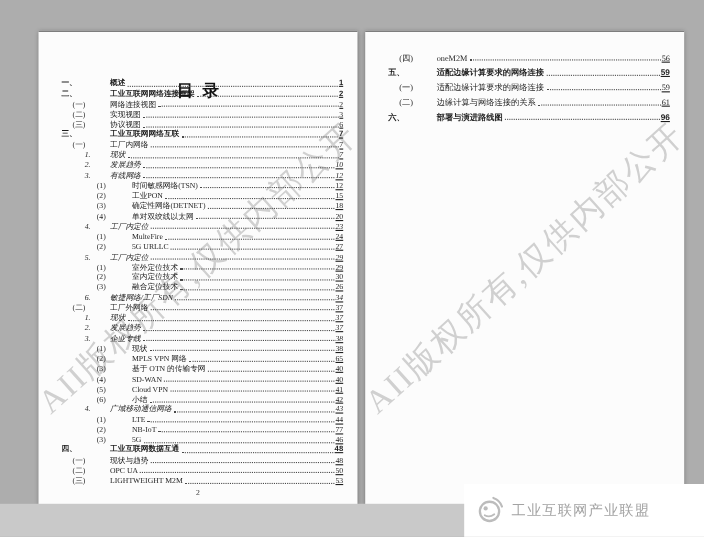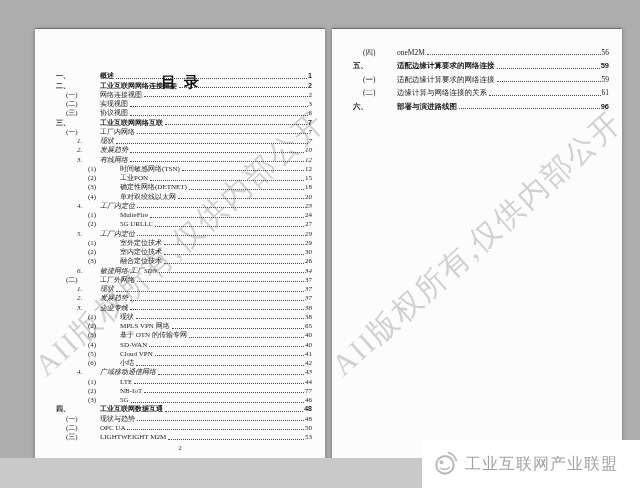--- a/index.html
+++ b/index.html
@@ -38,21 +38,21 @@
     display:flex;align-items:flex-end;
     height:9.25px;font-size:7px;color:#1d1d1d;line-height:8px;
   }
   #right-page .toc-row{height:13.5px;font-size:7.5px;}
   .toc-row .marker{flex:0 0 auto;}
   .toc-row .t{flex:0 0 auto;white-space:nowrap;margin-top:12px;}
   .toc-row .leader{
     flex:1 1 auto;border-bottom:1px dotted #4a4a4a;
     margin:0 1px 1.5px 2px;min-width:6px;
   }
-  .toc-row .pg{flex:0 0 auto;}
+  .toc-row .pg{flex:0 0 auto;text-decoration:underline;}
   .lv1{font-family:"Liberation Sans", sans-serif;font-weight:bold;}
   .lv1 .marker{width:44px;}
   .lv2{padding-left:10px;}
   .lv2 .marker{width:34px;}
   .lv3{padding-left:21px;font-style:italic;}
   .lv3 .marker{width:23px;}
   .lv4{padding-left:32px;}
   .lv4 .marker{width:32px;}
   .page-no{
     position:absolute;bottom:7px;left:0;right:0;
@@ -62,21 +62,21 @@
     position:absolute;left:0;right:0;top:458px;height:30px;
     background:#c9c9c9;
   }
   .footer-box{
     position:absolute;right:0;top:440px;width:218px;height:48px;
     background:#ffffff;
     display:flex;align-items:center;
   }
   .footer-box svg{margin-left:9px;flex:0 0 auto;}
   .brand{
-    margin-left:6px;font-size:16px;letter-spacing:1px;
+    margin-left:6px;font-size:13px;letter-spacing:1px;
     color:#a3a3a3;font-family:"Liberation Sans", sans-serif;
     white-space:nowrap;
   }
 </style>
 </head>
 <body>
 
 <div class="page" id="left-page">
   <div class="wm">AII版权所有,仅供内部公开</div>
   <div class="doc-title">目录</div>

